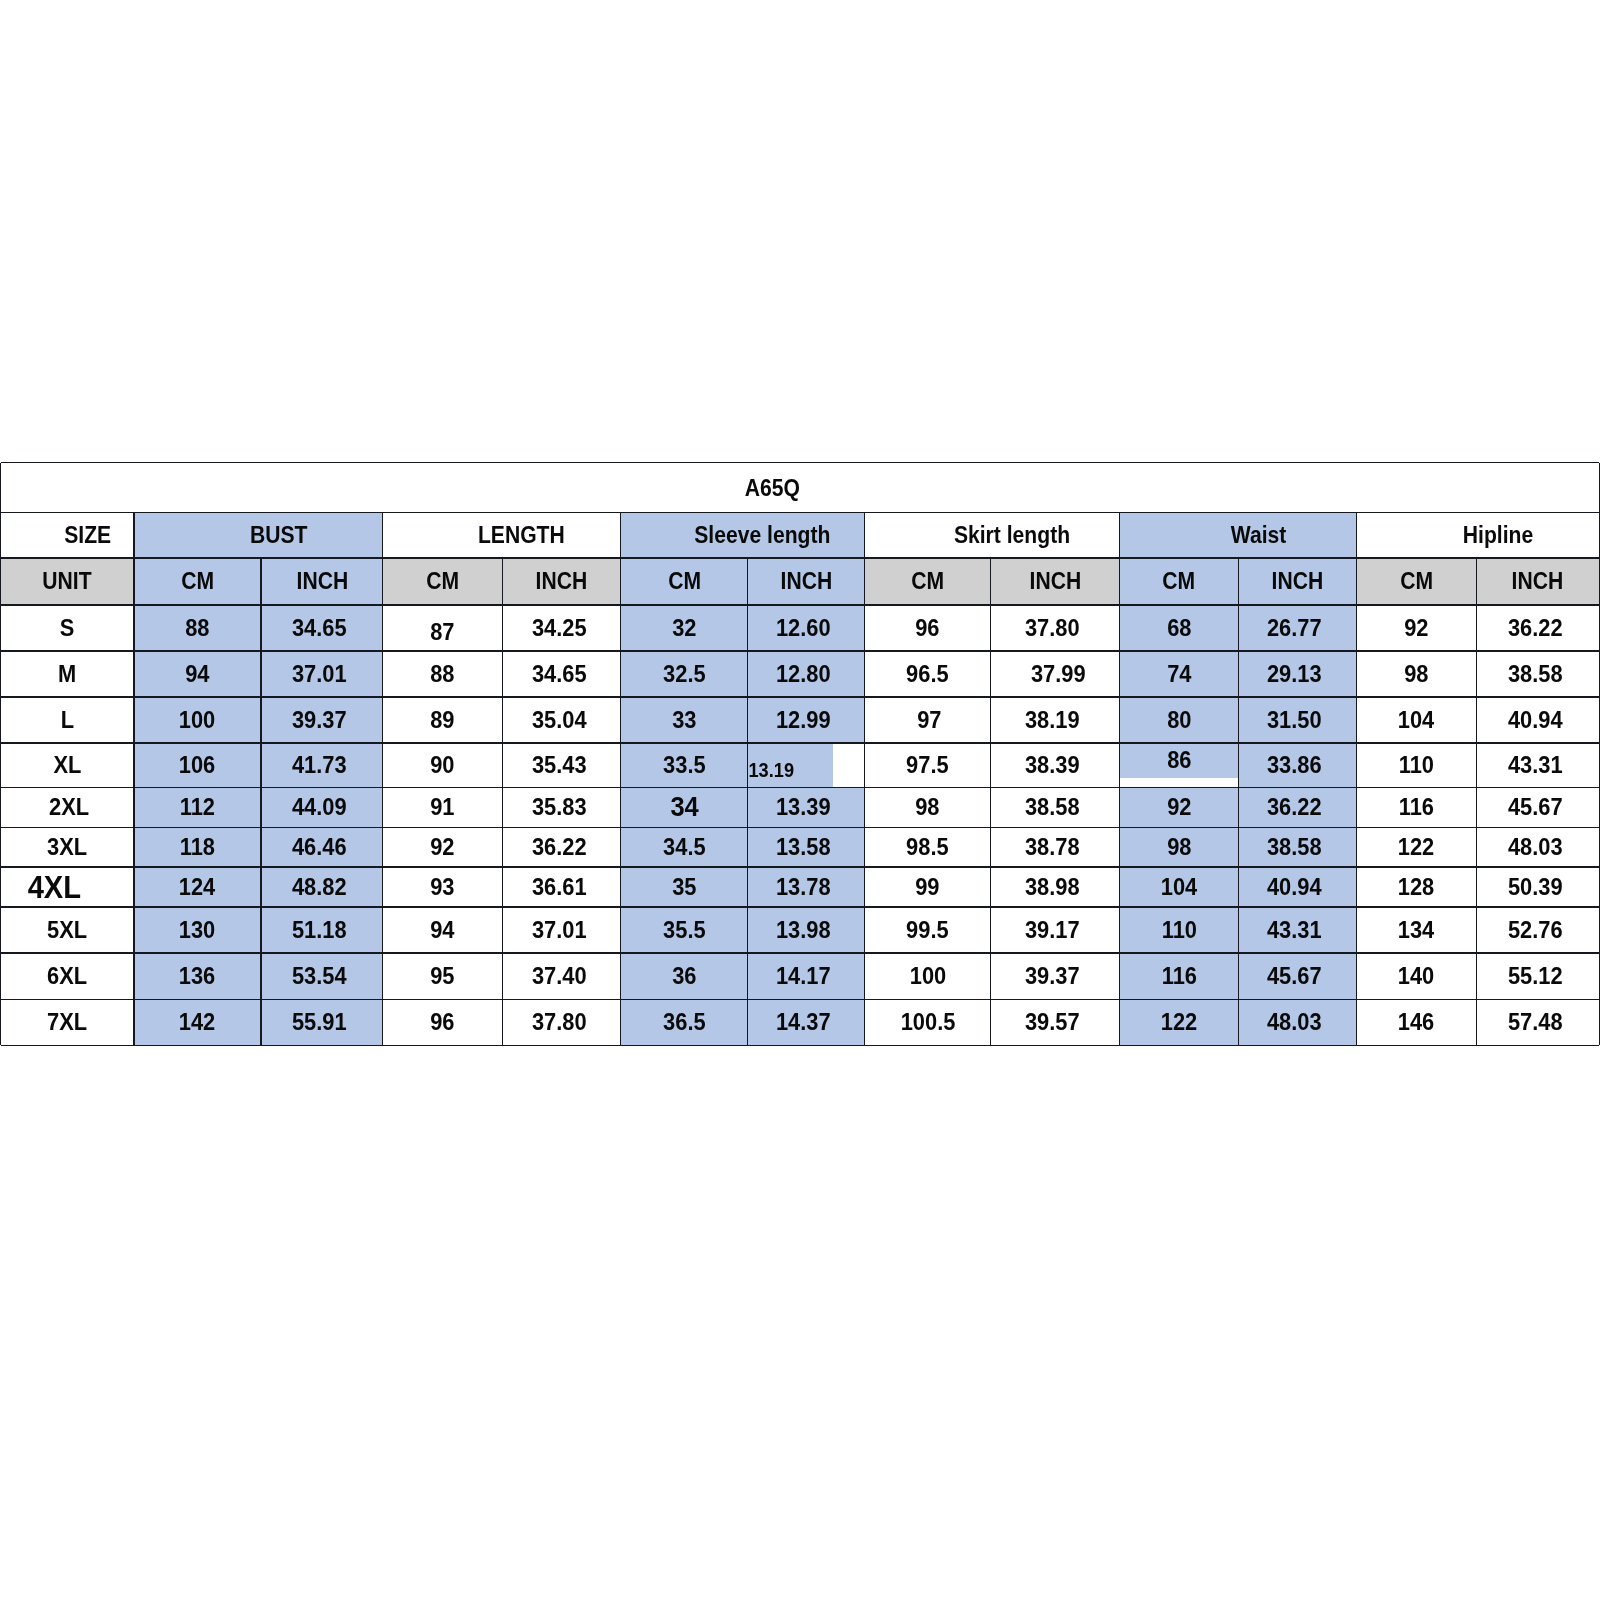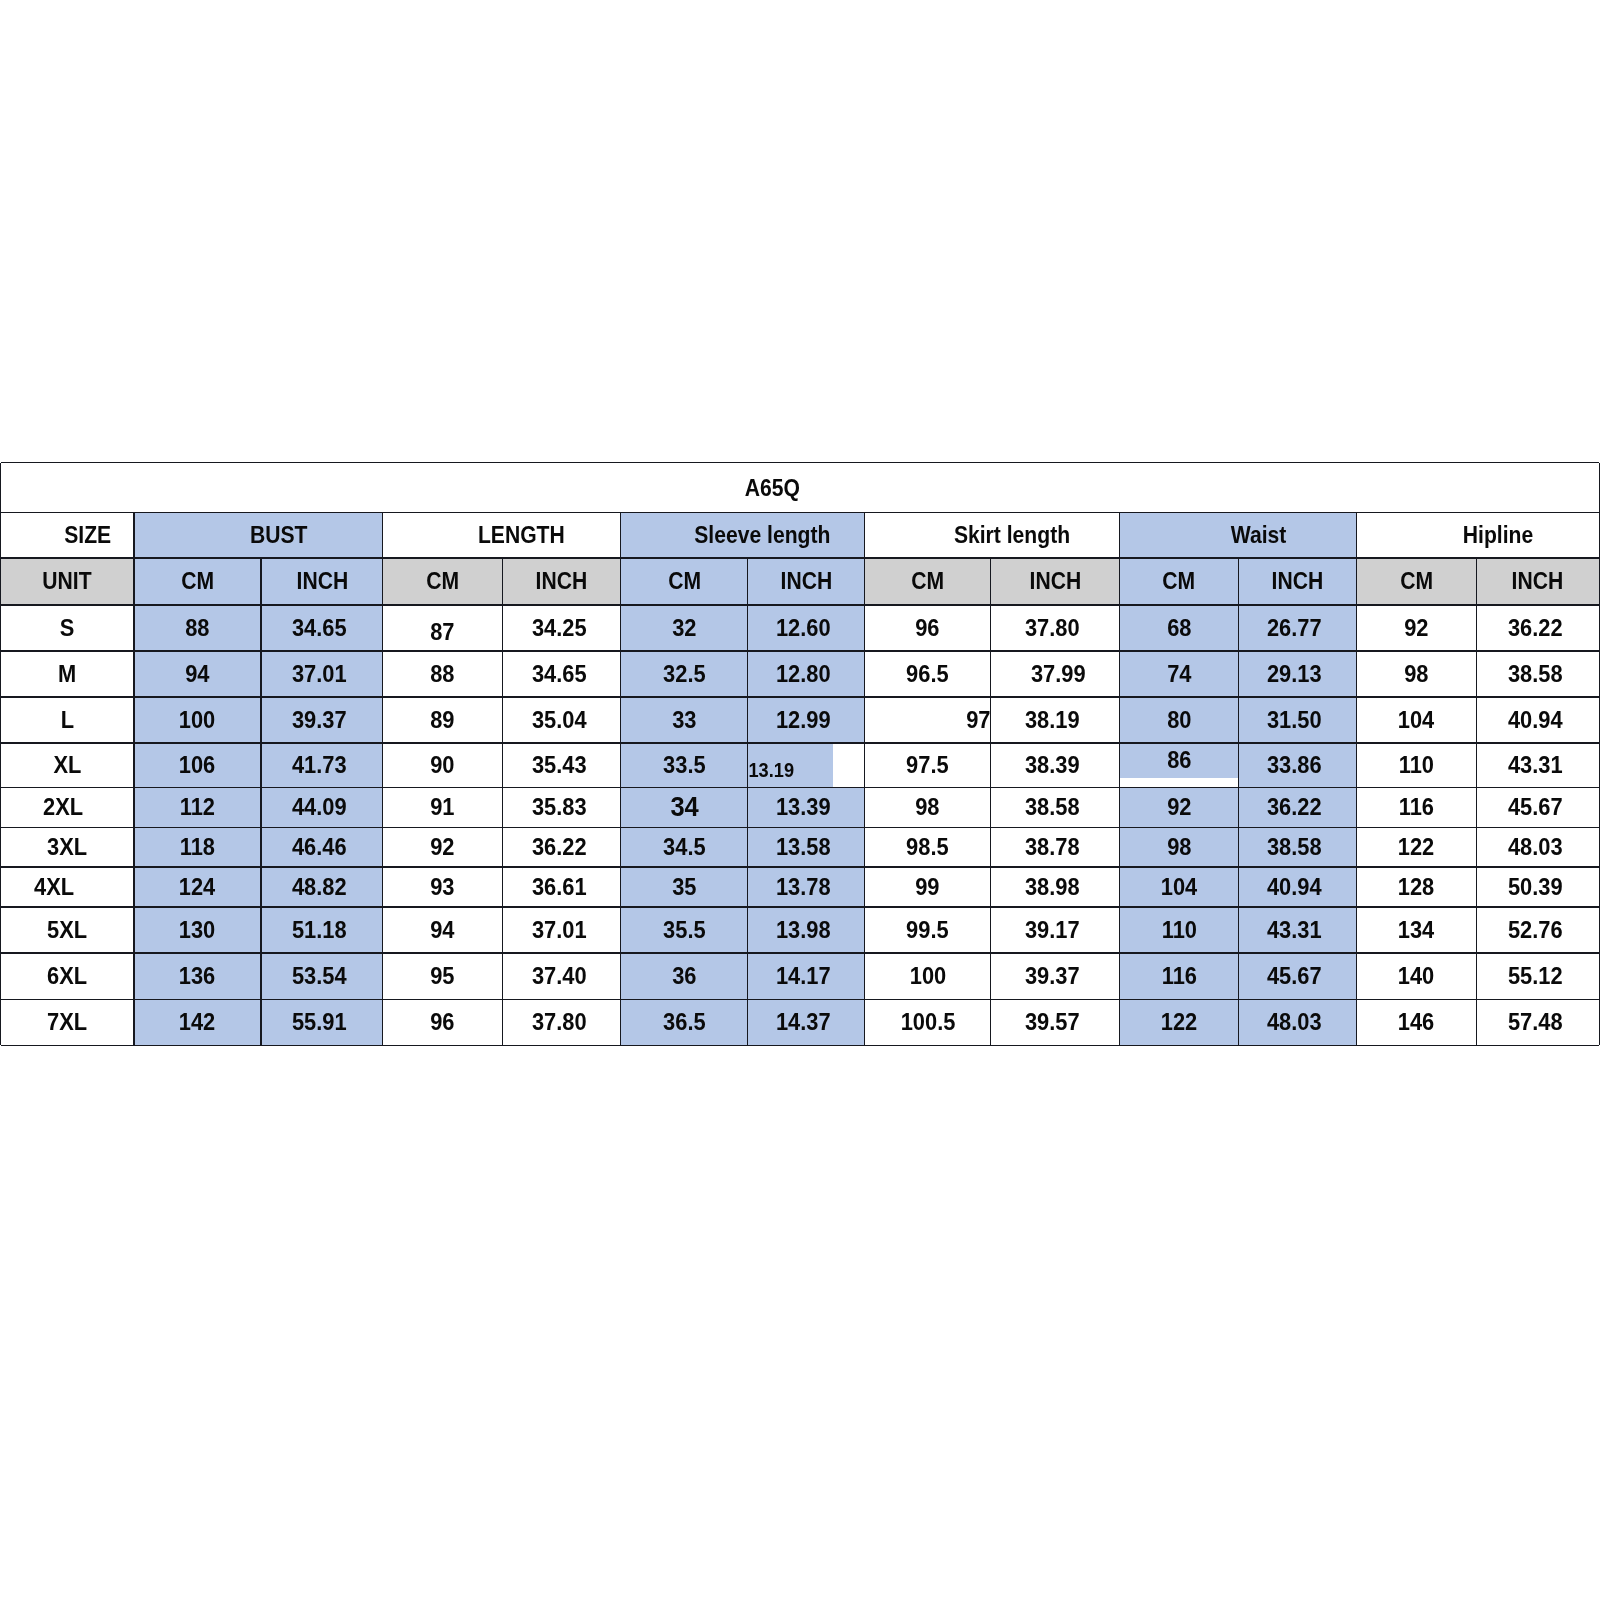--- a/index.html
+++ b/index.html
@@ -200,21 +200,21 @@
       </div>
   <div class="cell" style="left:502.5px;top:696.75px;width:118.25px;height:46px;font-size:24px">
         <span style="transform:translate(-2.8px,-0.4px) scaleX(0.91)">35.04</span>
       </div>
   <div class="cell blue" style="left:620.75px;top:696.75px;width:127.15px;height:46px;font-size:24px">
         <span style="transform:translate(0px,-0.4px) scaleX(0.91)">33</span>
       </div>
   <div class="cell blue" style="left:747.9px;top:696.75px;width:116.7px;height:46px;font-size:24px">
         <span style="transform:translate(-2.8px,-0.4px) scaleX(0.91)">12.99</span>
       </div>
-  <div class="cell" style="left:915px;top:696.75px;width:125.9px;height:46px;font-size:24px">
+  <div class="cell" style="left:866px;top:696.75px;width:125.9px;height:46px;font-size:24px">
         <span style="transform:translate(0px,-0.4px) scaleX(0.91)">97</span>
       </div>
   <div class="cell" style="left:990.5px;top:696.75px;width:129.3px;height:46px;font-size:24px">
         <span style="transform:translate(-2.8px,-0.4px) scaleX(0.91)">38.19</span>
       </div>
   <div class="cell blue" style="left:1119.8px;top:696.75px;width:118.3px;height:46px;font-size:24px">
         <span style="transform:translate(0px,-0.4px) scaleX(0.91)">80</span>
       </div>
   <div class="cell blue" style="left:1238.1px;top:696.75px;width:118.5px;height:46px;font-size:24px">
         <span style="transform:translate(-2.8px,-0.4px) scaleX(0.91)">31.50</span>
@@ -259,21 +259,21 @@
   <div class="cell blue" style="left:1238.1px;top:742.75px;width:118.5px;height:44.75px;font-size:24px">
         <span style="transform:translate(-2.8px,-0.4px) scaleX(0.91)">33.86</span>
       </div>
   <div class="cell" style="left:1356.6px;top:742.75px;width:119.5px;height:44.75px;font-size:24px">
         <span style="transform:translate(0px,-0.4px) scaleX(0.91)">110</span>
       </div>
   <div class="cell" style="left:1476.1px;top:742.75px;width:123.2px;height:44.75px;font-size:24px">
         <span style="transform:translate(-2.8px,-0.4px) scaleX(0.91)">43.31</span>
       </div>
 
-  <div class="cell" style="left:4px;top:787.5px;width:118px;height:39.9px;font-size:24px">
+  <div class="cell" style="left:10px;top:787.5px;width:118px;height:39.9px;font-size:24px">
         <span style="transform:translate(0px,-0.4px) scaleX(0.91)">2XL</span>
       </div>
   <div class="cell blue" style="left:134px;top:787.5px;width:127px;height:39.9px;font-size:24px">
         <span style="transform:translate(0px,-0.4px) scaleX(0.91)">112</span>
       </div>
   <div class="cell blue" style="left:261px;top:787.5px;width:121.7px;height:39.9px;font-size:24px">
         <span style="transform:translate(-2.8px,-0.4px) scaleX(0.91)">44.09</span>
       </div>
   <div class="cell" style="left:382.7px;top:787.5px;width:119.8px;height:39.9px;font-size:24px">
         <span style="transform:translate(0px,-0.4px) scaleX(0.91)">91</span>
@@ -339,21 +339,21 @@
   <div class="cell blue" style="left:1238.1px;top:827.4px;width:118.5px;height:39.85px;font-size:24px">
         <span style="transform:translate(-2.8px,-0.4px) scaleX(0.91)">38.58</span>
       </div>
   <div class="cell" style="left:1356.6px;top:827.4px;width:119.5px;height:39.85px;font-size:24px">
         <span style="transform:translate(0px,-0.4px) scaleX(0.91)">122</span>
       </div>
   <div class="cell" style="left:1476.1px;top:827.4px;width:123.2px;height:39.85px;font-size:24px">
         <span style="transform:translate(-2.8px,-0.4px) scaleX(0.91)">48.03</span>
       </div>
 
-  <div class="cell" style="left:0.5px;top:867.25px;width:108px;height:39.75px;font-size:24px">
+  <div class="cell" style="left:0.5px;top:867.25px;width:108px;height:39.75px;font-size:32px">
         <span style="transform:translate(0px,-0.4px) scaleX(0.91)">4XL</span>
       </div>
   <div class="cell blue" style="left:134px;top:867.25px;width:127px;height:39.75px;font-size:24px">
         <span style="transform:translate(0px,-0.4px) scaleX(0.91)">124</span>
       </div>
   <div class="cell blue" style="left:261px;top:867.25px;width:121.7px;height:39.75px;font-size:24px">
         <span style="transform:translate(-2.8px,-0.4px) scaleX(0.91)">48.82</span>
       </div>
   <div class="cell" style="left:382.7px;top:867.25px;width:119.8px;height:39.75px;font-size:24px">
         <span style="transform:translate(0px,-0.4px) scaleX(0.91)">93</span>

